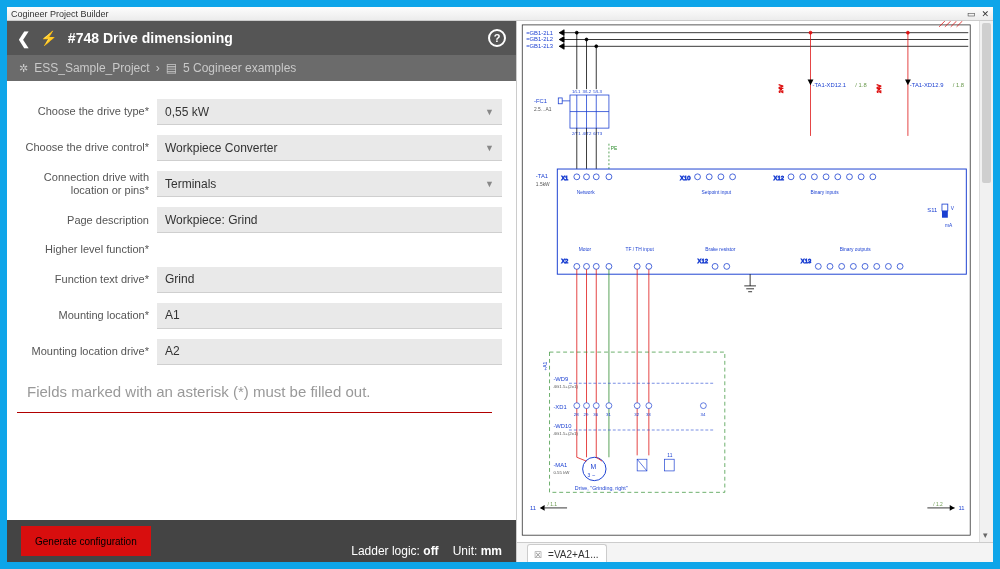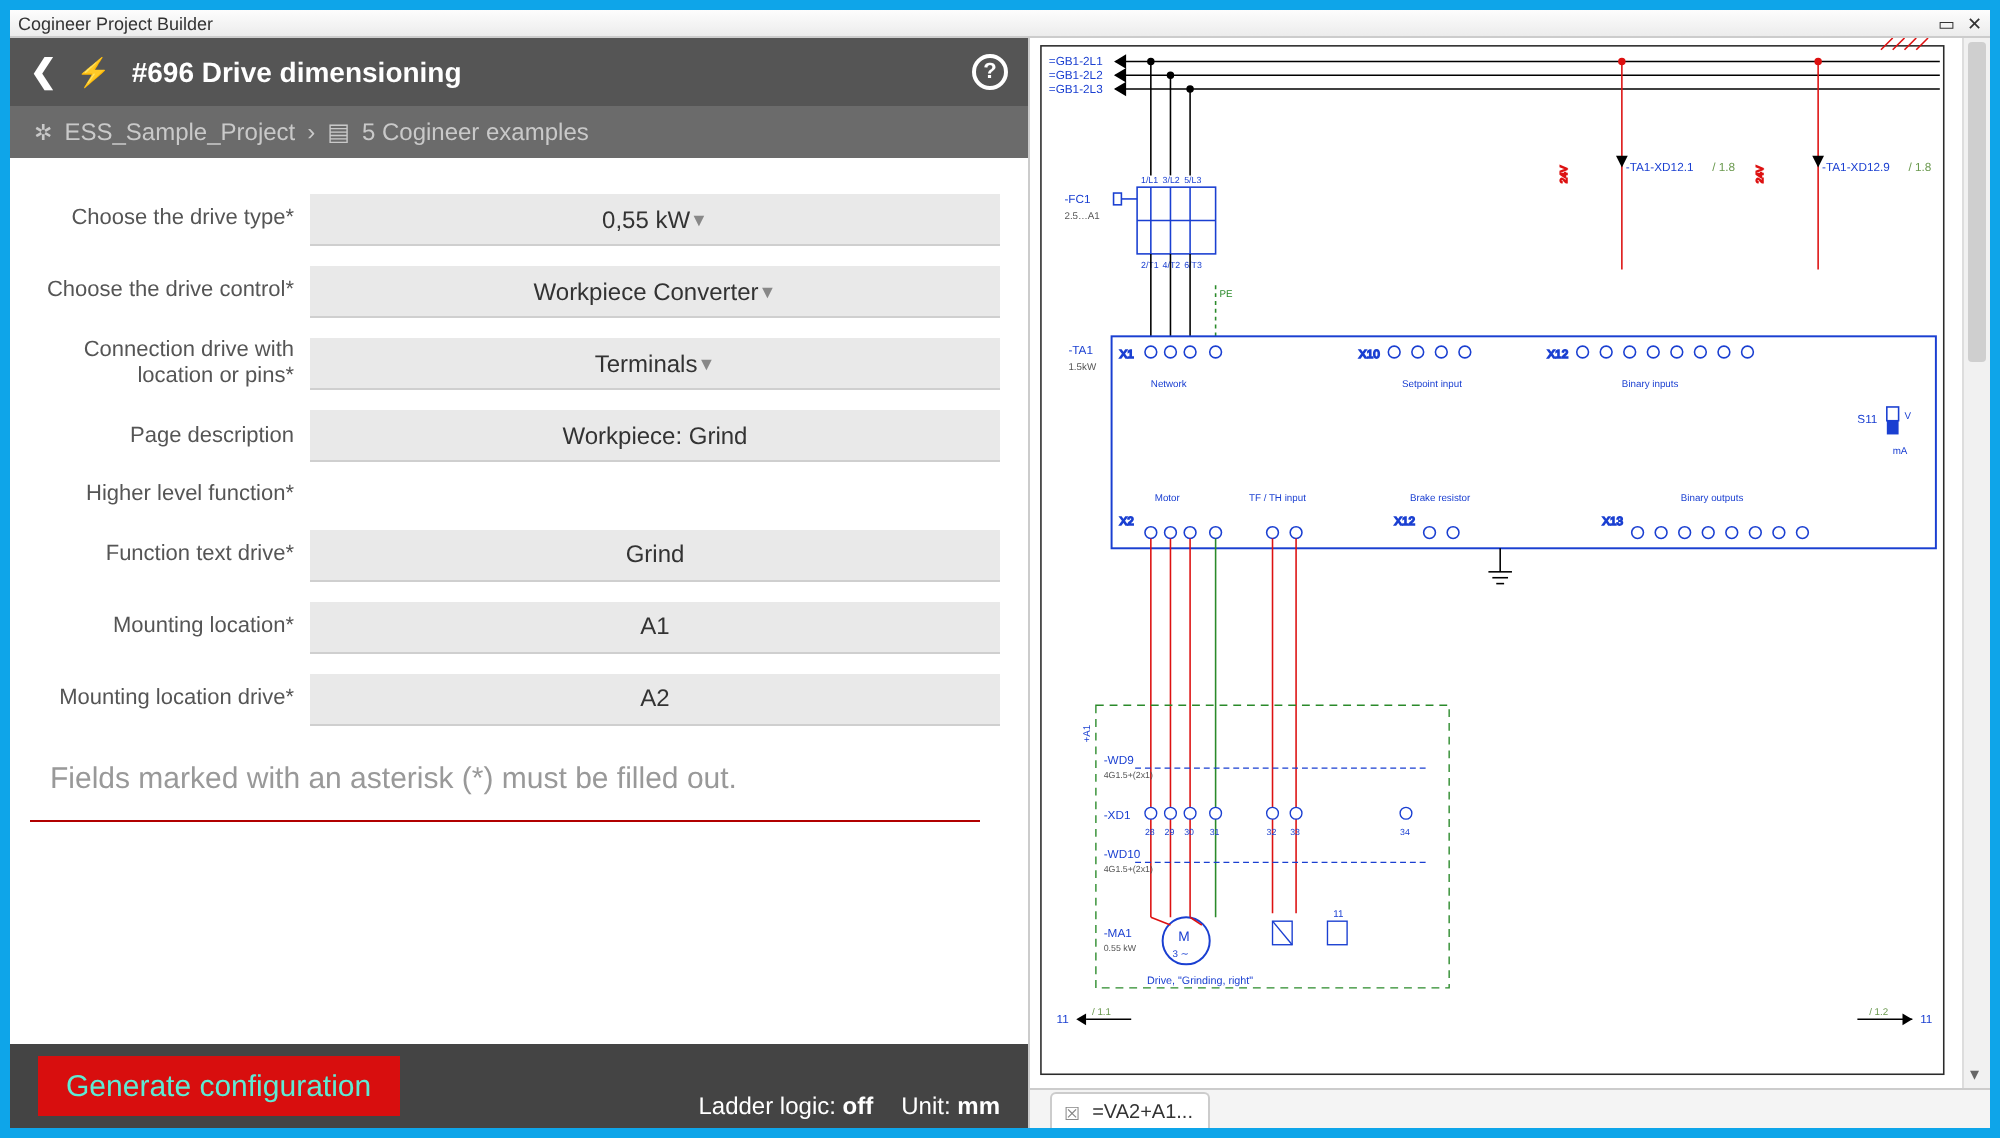--- a/index.html
+++ b/index.html
@@ -1,38 +1,38 @@
 <!DOCTYPE html>
 <html><head>
 <meta charset="utf-8">
 <style>
   * { box-sizing: border-box; margin: 0; padding: 0; font-family: "Segoe UI", Arial, sans-serif; }
   body { width: 1000px; height: 569px; background: #fff; overflow: hidden; position: relative; }
-  .app { display: flex; flex-direction: column; width: 100%; height: 100%; border: 5px solid #0ea5e9; }
+  .app { display: flex; flex-direction: column; width: 100%; height: 100%; border: 7px solid #0ea5e9; }
   .titlebar { height: 14px; background: linear-gradient(#fdfdfd,#ececec); font-size: 9px; color: #333; display: flex; align-items: center; justify-content: space-between; padding: 0 4px; border-bottom: 1px solid #ccc; }
   .wincontrols { display: flex; gap: 6px; font-size: 9px; }
   .main { display: flex; flex: 1; min-height: 0; }
   .left { width: 510px; display: flex; flex-direction: column; background: #fff; border-right: 1px solid #ccc; }
   .hdr { background: #555555; color: #fff; height: 34px; display: flex; align-items: center; padding: 0 10px; gap: 10px; font-size: 14px; font-weight: 600; }
   .hdr .back { font-size: 16px; cursor: pointer; }
   .hdr .bolt { font-size: 14px; }
   .hdr .spacer { flex: 1; }
   .hdr .help { width: 18px; height: 18px; border: 2px solid #fff; border-radius: 50%; display: flex; align-items: center; justify-content: center; font-size: 11px; font-weight: bold; }
   .crumbs { background: #6b6b6b; color: #ddd; height: 26px; font-size: 12px; display: flex; align-items: center; padding: 0 12px; gap: 6px; }
   .crumbs .dim { color: #c9c9c9; }
   .crumbs .gear { font-size: 11px; }
   .form { flex: 1; overflow: auto; padding: 18px 14px 18px 0; }
   .row { display: flex; align-items: center; margin-bottom: 10px; }
   .lbl { width: 150px; text-align: right; font-size: 11px; color: #555; padding-right: 8px; line-height: 1.2; }
-  .fld { flex: 1; height: 26px; background: #e9e9e9; border: none; border-bottom: 1px solid #cfcfcf; font-size: 12px; color: #333; display: flex; align-items: center; padding: 0 8px; justify-content: center; }
+  .fld { flex: 1; height: 26px; background: #e9e9e9; border: none; border-bottom: 1px solid #cfcfcf; font-size: 12px; color: #333; display: flex; align-items: center; padding: 0 8px; justify-content: space-between; }
   .fld .caret { color: #888; font-size: 9px; }
   .hint { font-size: 15px; color: #999; padding: 8px 14px 8px 20px; }
   .divider { height: 0; border-top: 1px solid #b10000; margin: 4px 10px 0 10px; }
   .ftr { height: 42px; background: #444; display: flex; align-items: center; padding: 0 14px; color: #fff; font-size: 12px; }
-  .gen { background: #d80e0e; color: #5eead4; border: none; height: 30px; padding: 0 14px; font-size: 15px; cursor: pointer; }
+  .gen { background: #d80e0e; color: #000000; border: none; height: 30px; padding: 0 14px; font-size: 10px; cursor: pointer; }
   .ftr .sp { flex: 1; }
   .ftr .kv { margin-left: 14px; margin-top: 20px; }
   .ftr .kv b { color: #fff; }
   .right { flex: 1; display: flex; flex-direction: column; min-width: 0; }
   .canvas-wrap { flex: 1; position: relative; background: #fff; overflow: hidden; }
   .vscroll { position: absolute; right: 0; top: 0; bottom: 0; width: 14px; background: #f1f1f1; border-left: 1px solid #ddd; }
   .vscroll .thumb { position: absolute; top: 2px; left: 2px; right: 2px; height: 160px; background: #cfcfcf; border-radius: 2px; }
   .tabbar { height: 20px; background: #f4f4f4; border-top: 1px solid #ccc; display: flex; align-items: stretch; padding-left: 10px; font-size: 10px; }
   .tabbar .tab { background: #fff; border: 1px solid #ccc; border-bottom: none; padding: 2px 8px 0 6px; display: flex; align-items: center; gap: 4px; color: #333; border-radius: 3px 3px 0 0; margin-top: 1px;}
   .tabbar .px { color: #888; font-size: 9px; margin-right: 2px; }
@@ -49,21 +49,21 @@
       <span>▭</span>
       <span>✕</span>
     </span>
   </div>
   <div class="main">
 
     <div class="left">
       <div class="hdr">
         <span class="back">❮</span>
         <span class="bolt">⚡</span>
-        <span>#696 Drive dimensioning</span>
+        <span>#748 Drive dimensioning</span>
         <span class="spacer"></span>
         <span class="help">?</span>
       </div>
       <div class="crumbs">
         <span class="gear dim">✲</span>
         <span class="dim">ESS_Sample_Project</span>
         <span class="dim">›</span>
         <span class="dim">▤</span>
         <span class="dim">5 Cogineer examples</span>
       </div>

